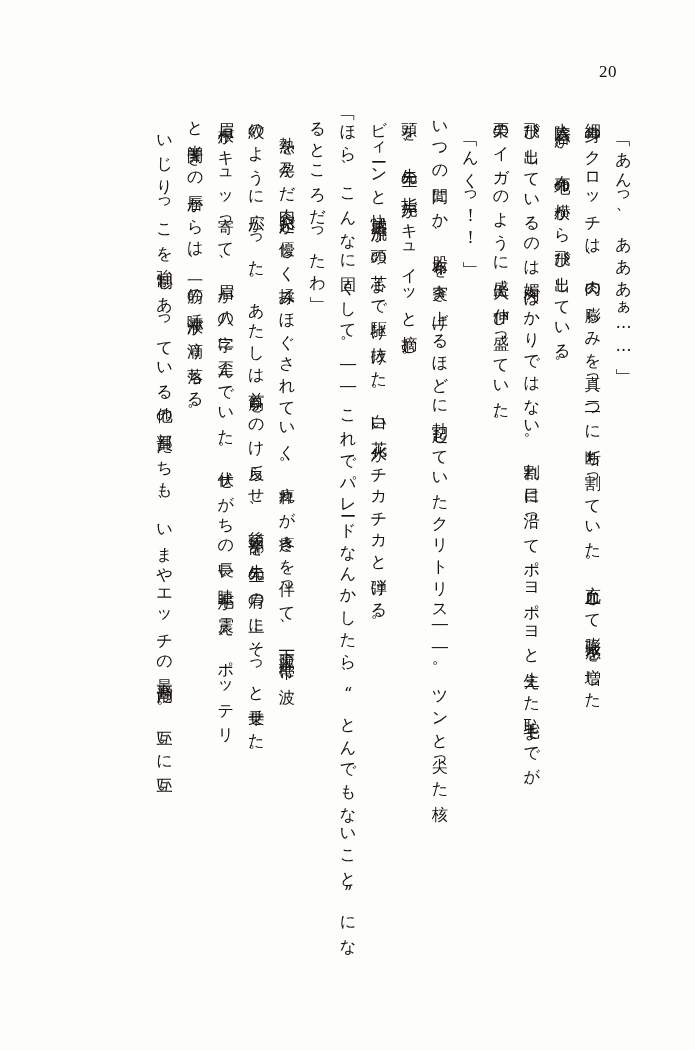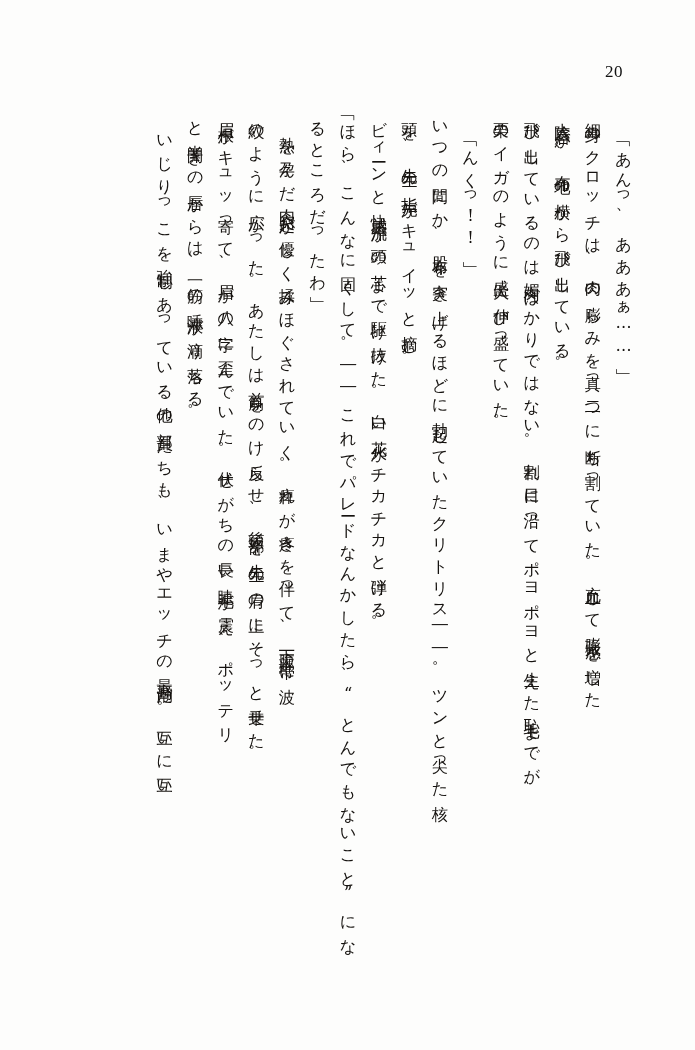--- a/index.html
+++ b/index.html
@@ -18,21 +18,21 @@
     position: relative;
     width: 695px;
     height: 1050px;
     box-sizing: border-box;
     background: #fdfdfc;
   }
   
   .page-number {
     position: absolute;
     top: 62px;
-    right: 72px;
+    right: 78px;
     font-size: 17px;
     color: #111;
     letter-spacing: 0.5px;
     font-family: "Liberation Serif", "DejaVu Serif", serif;
   }
   
   .body-text {
     position: absolute;
     top: 110px;
     right: 64px;

